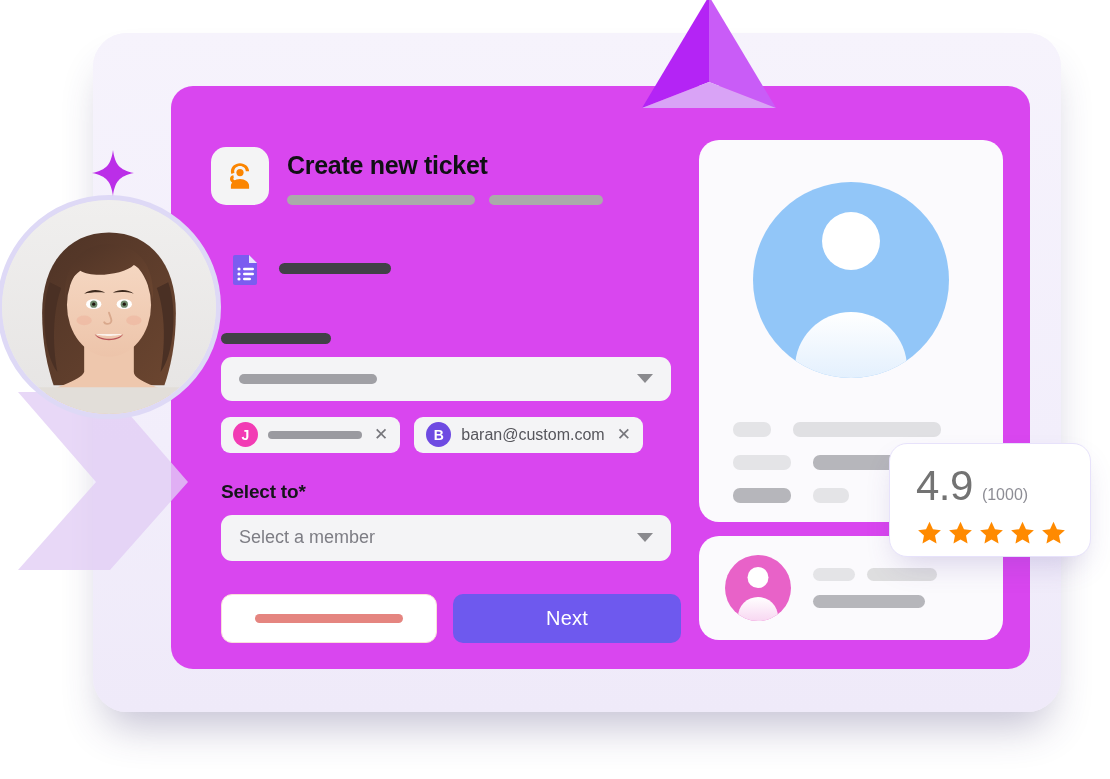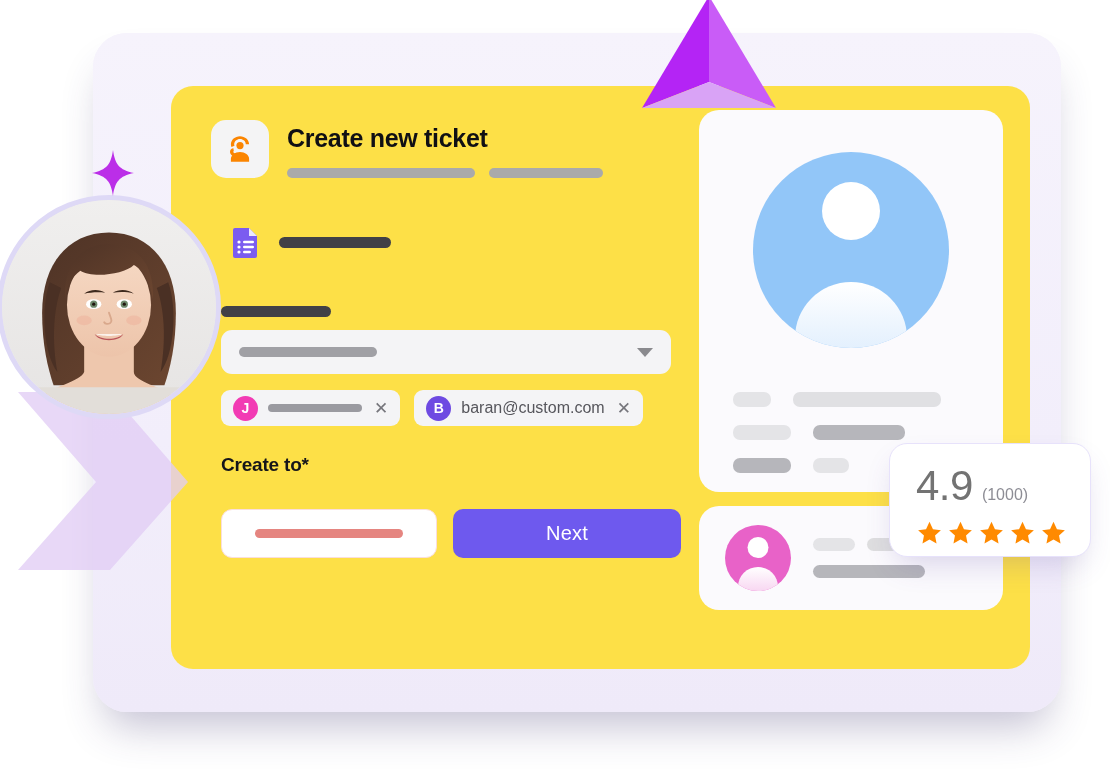--- a/index.html
+++ b/index.html
@@ -25,24 +25,25 @@
   }
   .outer-frame::after{
     content:""; position:absolute; inset:0; border-radius:34px;
     background: linear-gradient(180deg, #f6f3fc 0%, #f2eefb 60%, #efeaf9 100%);
   }
 
   
   .board {
     position: absolute; left: 171px; top: 86px;
     width: 859px; height: 583px;
-    background: #fde047;
+    background: #d946ef;
     border-radius: 22px;
     z-index: 3;
     display: flex;
+    align-items: center;
   }
 
   
   .form-col { position: relative; width: 520px; padding: 34px 0 0 40px; }
 
   .brand-row { display: flex; align-items: flex-start; gap: 18px; }
   .brand-logo {
     width: 58px; height: 58px; flex: 0 0 58px;
     background: #f4f4f5; border-radius: 15px;
     display: flex; align-items: center; justify-content: center;
@@ -243,22 +244,26 @@
           <div class="bar" style="width:94px;height:8px;background:#9a9aa0"></div>
           <div class="chip-x">✕</div>
         </div>
         <div class="chip">
           <div class="chip-avatar" style="background:#6e4ae2">B</div>
           <div class="chip-text">baran@custom.com</div>
           <div class="chip-x">✕</div>
         </div>
       </div>
 
-      <div class="assign-label">Create to*</div>
-
+      <div class="assign-label">Select to*</div>
+
+      <div class="assign-select">
+        <div class="assign-placeholder">Select a member</div>
+        <div class="caret"></div>
+      </div>
 
       <div class="actions">
         <div class="btn-cancel">
           <div class="bar" style="width:148px;height:9px;background:#e58580"></div>
         </div>
         <div class="btn-next">Next</div>
       </div>
     </div>
 
     <div class="profile-col">

